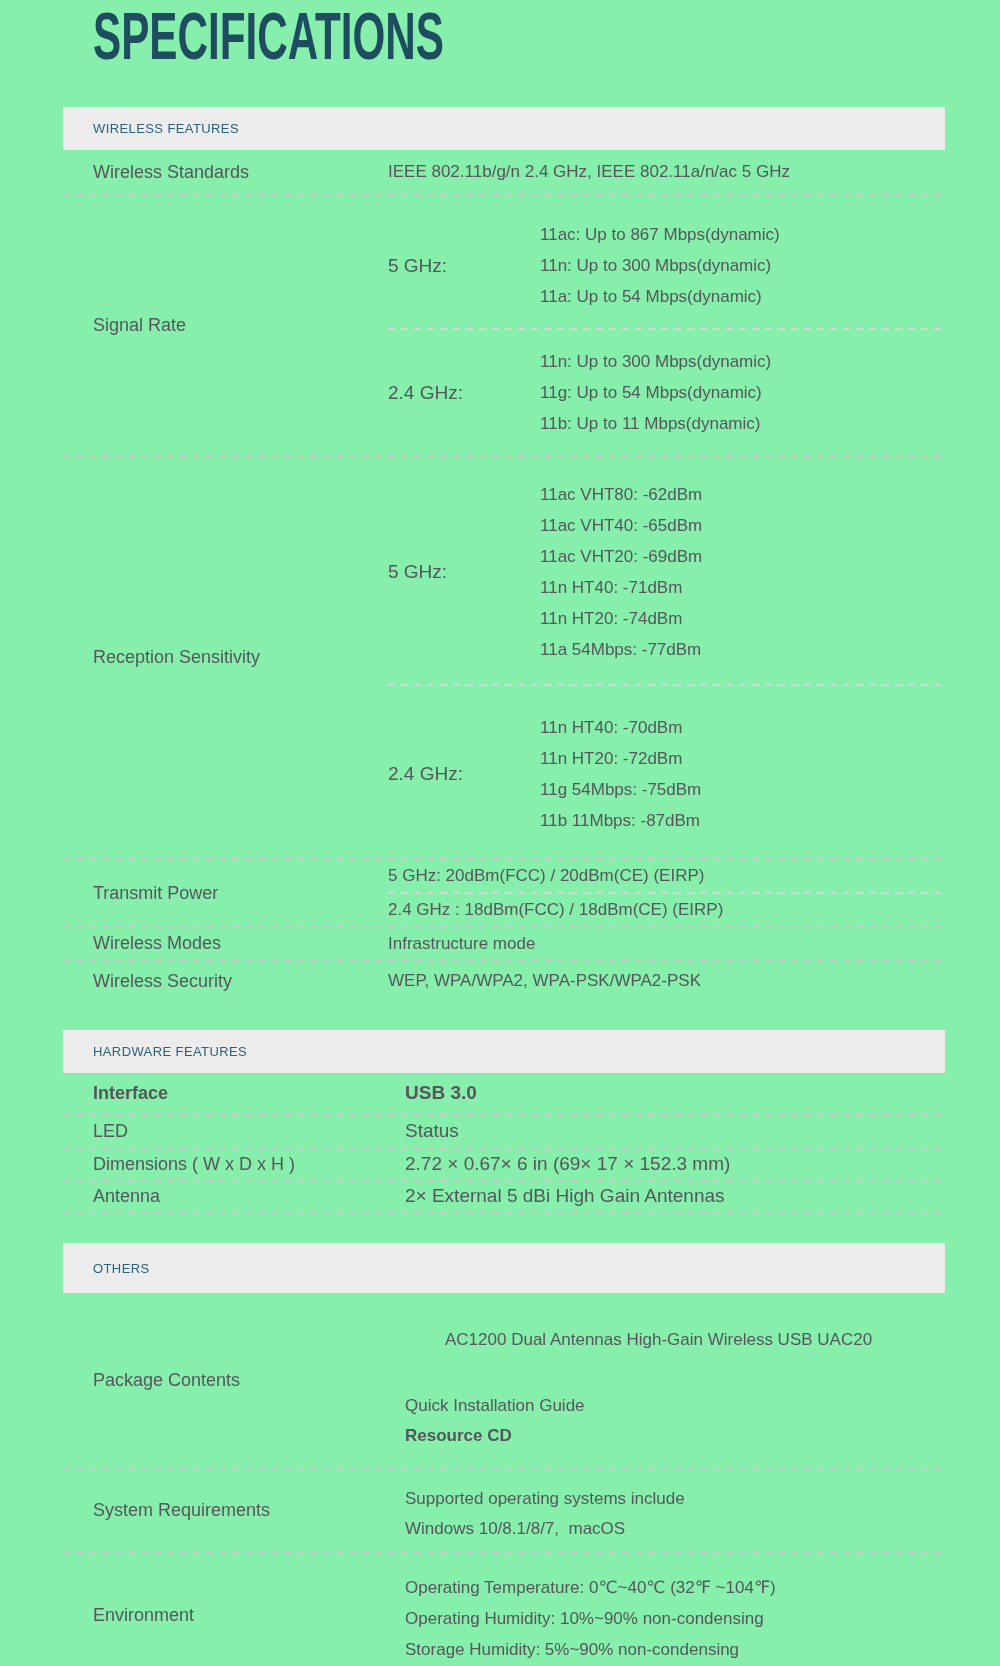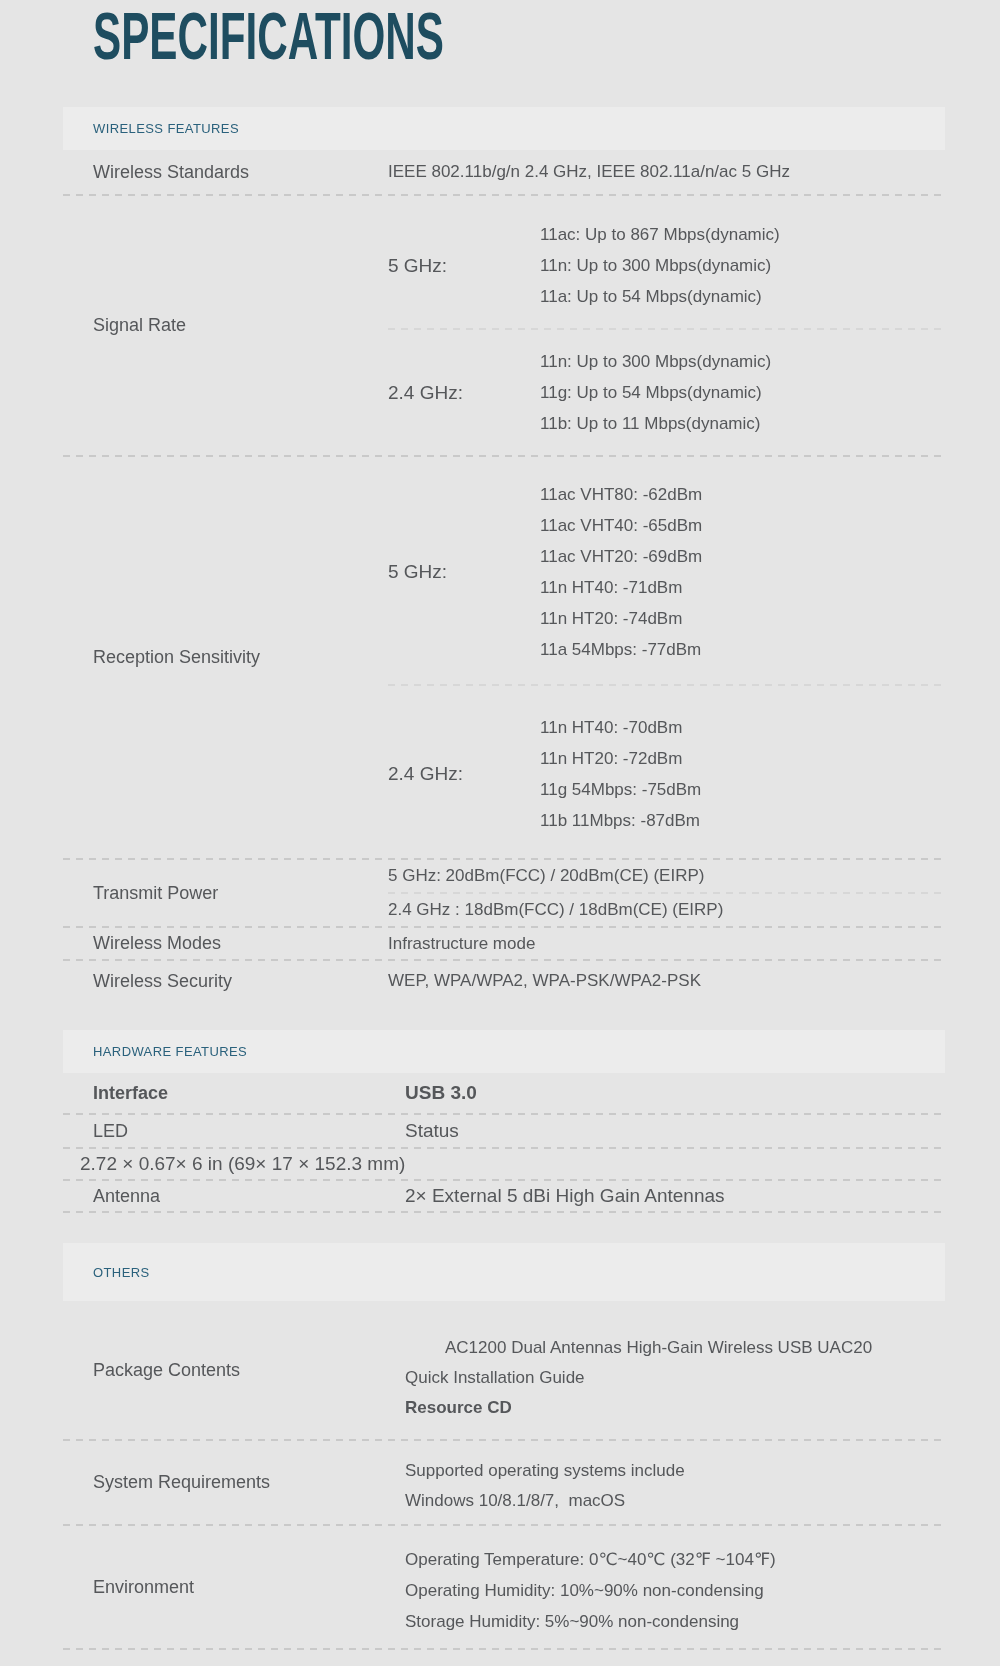--- a/index.html
+++ b/index.html
@@ -1,17 +1,17 @@
 <!DOCTYPE html>
 <html><head>
 <meta charset="utf-8">
 <style>
   html,body{margin:0;padding:0;background:#fff;}
   .page{
-    position:relative;width:1000px;height:1666px;background:#e5e5e5;
+    position:relative;width:1000px;height:1666px;background:#86efac;
     font-family:"Liberation Sans","DejaVu Sans",sans-serif;
     color:#55575a;overflow:hidden;
   }
   .content{position:absolute;left:63px;top:0;width:882px;}
   .title{
     padding-top:6px;margin:0 0 41px 30px;
     font-size:67px;line-height:60px;font-weight:bold;letter-spacing:0px;
     color:#1e4d60;transform:scaleX(0.63);transform-origin:left center;
     white-space:nowrap;
   }
@@ -137,40 +137,41 @@
       </div>
       <div class="dash"></div>
 
       <div class="row" style="height:32px;">
         <div class="lbl">LED</div>
         <div class="valcol single" style="padding-left:17px;">Status</div>
       </div>
       <div class="dash"></div>
 
       <div class="row" style="height:30px;">
+        <div class="lbl">Dimensions ( W x D x H )</div>
         <div class="valcol single" style="padding-left:17px;">2.72 × 0.67× 6 in (69× 17 × 152.3 mm)</div>
       </div>
       <div class="dash"></div>
 
       <div class="row" style="height:30px;">
         <div class="lbl">Antenna</div>
         <div class="valcol single" style="padding-left:17px;">2× External 5 dBi High Gain Antennas</div>
       </div>
       <div class="dash"></div>
     </div>
 
-    <div class="band" style="margin-top:30px;height:58px;">
+    <div class="band" style="margin-top:30px;height:50px;">
       <span>OTHERS</span>
     </div>
 
     <div class="row">
       <div class="lbl">Package Contents</div>
       <div class="valcol" style="padding:32px 0 16px 17px;">
         <div class="line" style="line-height:30px;margin-left:40px;">AC1200 Dual Antennas High-Gain Wireless USB UAC20</div>
-        <div class="line" style="line-height:30px;">Quick Installation Guide</div>
+        <div class="line" style="line-height:30px;margin-top:36px;">Quick Installation Guide</div>
         <div class="line" style="line-height:30px;font-weight:bold;">Resource CD</div>
       </div>
     </div>
     <div class="dash"></div>
 
     <div class="row">
       <div class="lbl">System Requirements</div>
       <div class="valcol" style="padding:15px 0 8px 17px;">
         <div class="line" style="line-height:30px;">Supported operating systems include</div>
         <div class="line" style="line-height:30px;">Windows 10/8.1/8/7,  macOS</div>

